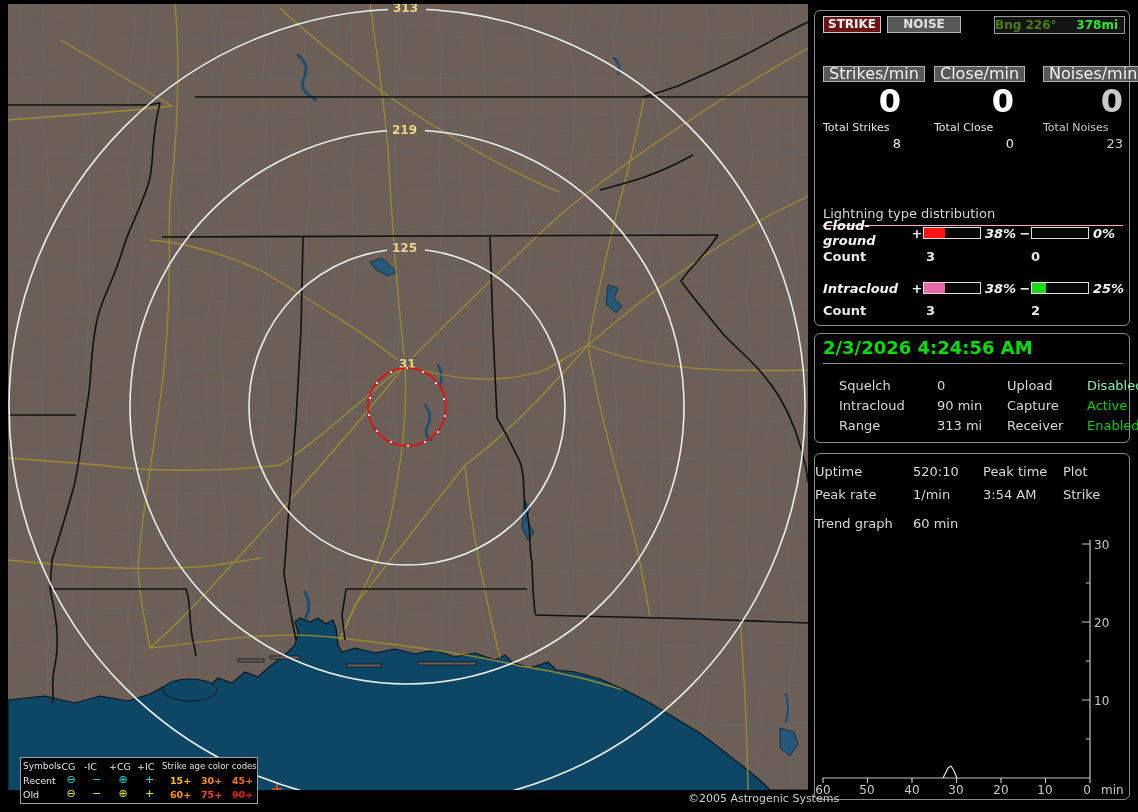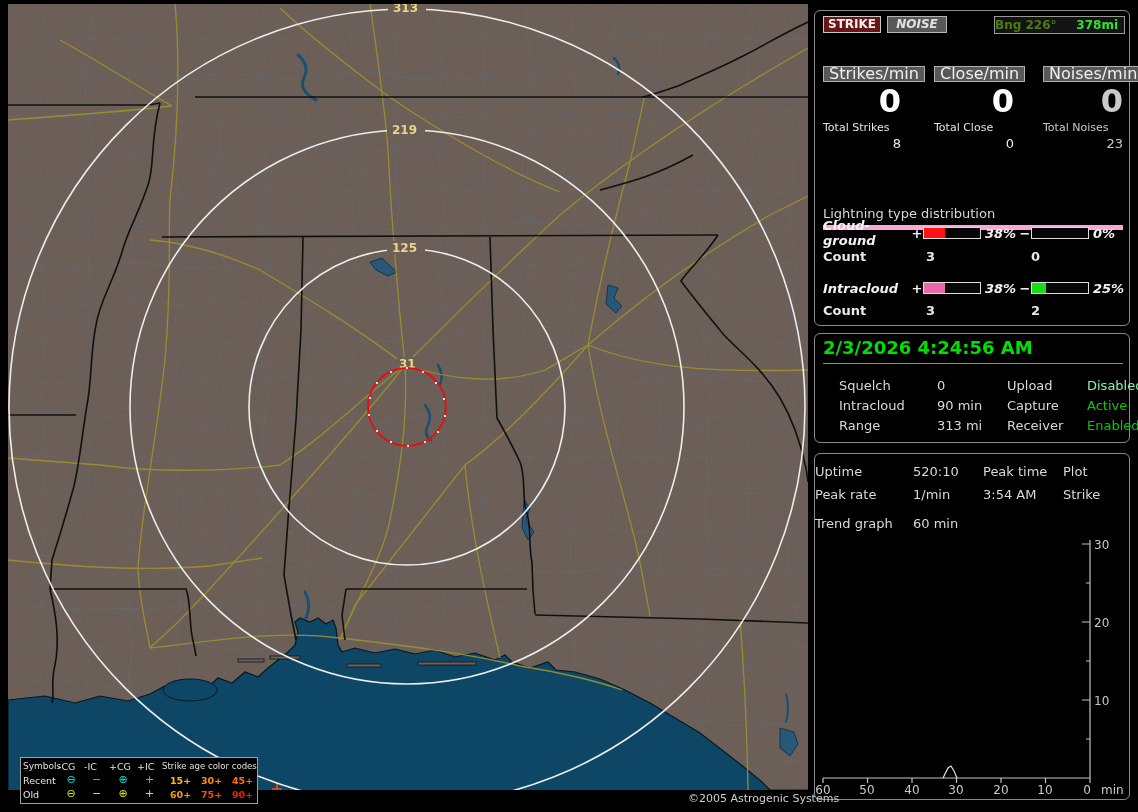--- a/index.html
+++ b/index.html
@@ -20,34 +20,34 @@
   #copyright{position:absolute;left:688px;top:792px;font-size:11px;color:#cfcfcf;z-index:5;}
   
   .pbox{position:absolute;left:814px;width:316px;background:#000;border:1px solid #8a8a8a;
         border-radius:6px;box-sizing:border-box;}
   #box1{top:10px;height:316px;}
   #box2{top:333px;height:110px;padding-left:24px;}
   #box3{top:453px;height:347px;}
   .btn{position:absolute;box-sizing:border-box;text-align:center;font-weight:bold;
        border:1px solid #b5b5b5;background:#585858;color:#f0f0f0;font-size:12px;line-height:15px;}
   #strike-btn{left:8px;top:5px;width:58px;height:17px;background:#6a1414;border-color:#c8c8c8;}
-  #noise-btn{left:72px;top:5px;width:60px;height:17px;color:#e2e2e2;font-style:italic;}
+  #noise-btn{left:72px;top:5px;width:74px;height:17px;color:#e2e2e2;}
   #bng-box{position:absolute;left:179px;top:5px;width:131px;height:18px;background:#141414;
            border:1px solid #999;box-sizing:border-box;font-size:12px;font-weight:bold;line-height:16px;}
   #bng-box .bng{position:absolute;left:0;color:#4d7c0f;}
   #bng-box .dist{position:absolute;right:6px;color:#2ee22e;}
   .rate-col{position:absolute;top:53px;}
   .rate-col .rbtn{display:inline-block;border:1px solid #b0b0b0;background:#585858;color:#efefef;
                   font-size:16px;padding:0 5px;line-height:14px;}
   .rate-col .big0{font-size:32px;font-weight:bold;color:#fff;text-align:right;margin-top:2px;line-height:32px;}
   .rate-col .tlab{font-size:11px;color:#e2e2e2;margin-top:4px;white-space:nowrap;}
   .rate-col .tval{font-size:13px;color:#e8e8e8;text-align:right;margin-top:2px;}
   #rc3 .big0,#rc3 .tlab,#rc3 .tval{color:#c9c9c9;}
   #dist-title{position:absolute;left:8px;top:195px;width:300px;font-size:13px;color:#d6d6d6;
-              border-bottom:5px solid #f9a8d4;padding-bottom:4px;}
+              border-bottom:1px solid #f9a8d4;padding-bottom:4px;}
   .dist-row{position:absolute;left:8px;display:flex;align-items:center;height:14px;font-style:italic;}
   .dist-row .dname{width:88px;font-weight:bold;color:#f2f2f2;font-size:13px;}
   .dist-row .sgn{width:12px;font-weight:bold;color:#f2f2f2;font-size:13px;text-align:center;}
   .bar{box-sizing:border-box;width:58px;height:12px;border:1px solid #dedede;background:#060606;position:relative;}
   .bar i{position:absolute;left:0;top:0;bottom:0;}
   .dist-row .pct{width:34px;font-weight:bold;font-size:13px;color:#f2f2f2;padding-left:4px;}
   .cnt-row{position:absolute;left:8px;font-size:13px;font-weight:bold;color:#e8e8e8;}
   .cnt-row span{position:absolute;top:0;}
   .cnt-row .c0{left:0;font-weight:bold;}
   .cnt-row .c1{left:103px;}

